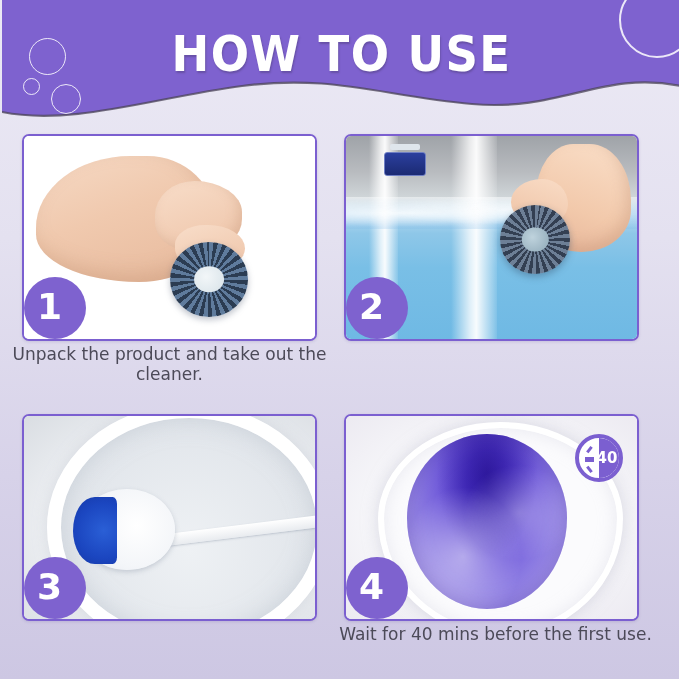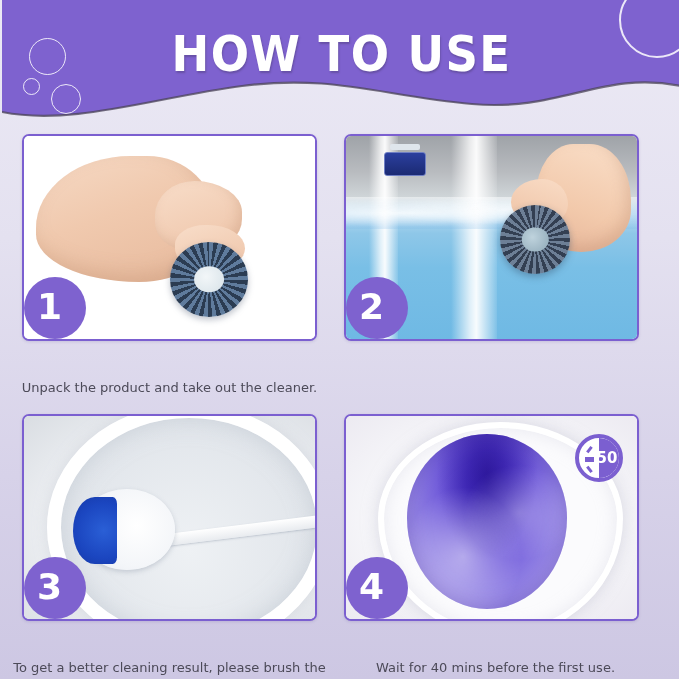--- a/index.html
+++ b/index.html
@@ -68,24 +68,23 @@
     display:flex;align-items:flex-start;justify-content:flex-start;
     padding-left:13px;padding-top:9px;
     box-sizing:border-box;
     z-index:5;
   }
 
   .caption{
     position:absolute;left:8px;top:218px;width:323px;
     text-align:center;
     color:#4c4a58;
-    font-size:13px;
+    font-size:17px;
     line-height:20px;
     font-family:"DejaVu Sans", sans-serif;
-    margin-top:34px;
   }
   .cell-2 .caption,.cell-4 .caption{left:-6px;}
 
   
   .art{position:absolute;left:0;top:0;width:100%;height:100%;}
 
   
   .tank-bg{
     position:absolute;inset:0;
     background:
@@ -314,37 +313,36 @@
     <div class="panel">
       <div class="art">
         <div class="bowl-bg"></div>
         <div class="bowl-ring"></div>
         <div class="brush-handle"></div>
         <div class="brush-head"></div>
         <div class="brush-blue"></div>
       </div>
       <div class="badge">3</div>
     </div>
-    <div class="caption">To get a better cleaning result, please brush the toilet before flushing.</div>
   </div>
 
   <div class="cell cell-4">
     <div class="panel">
       <div class="art">
         <div class="seat-bg"></div>
         <div class="seat-outer"></div>
         <div class="seat-inner">
           <div class="seat-swirl"></div>
         </div>
         <div class="timer">
           <div class="timer-fill"></div>
           <div class="tick t1"></div>
           <div class="tick t2"></div>
           <div class="tick t3"></div>
-          <div class="timer-num">50</div>
+          <div class="timer-num">40</div>
         </div>
       </div>
       <div class="badge">4</div>
     </div>
     <div class="caption">Wait for 40 mins before the first use.</div>
   </div>
 
 </div>
 
 </body></html>

